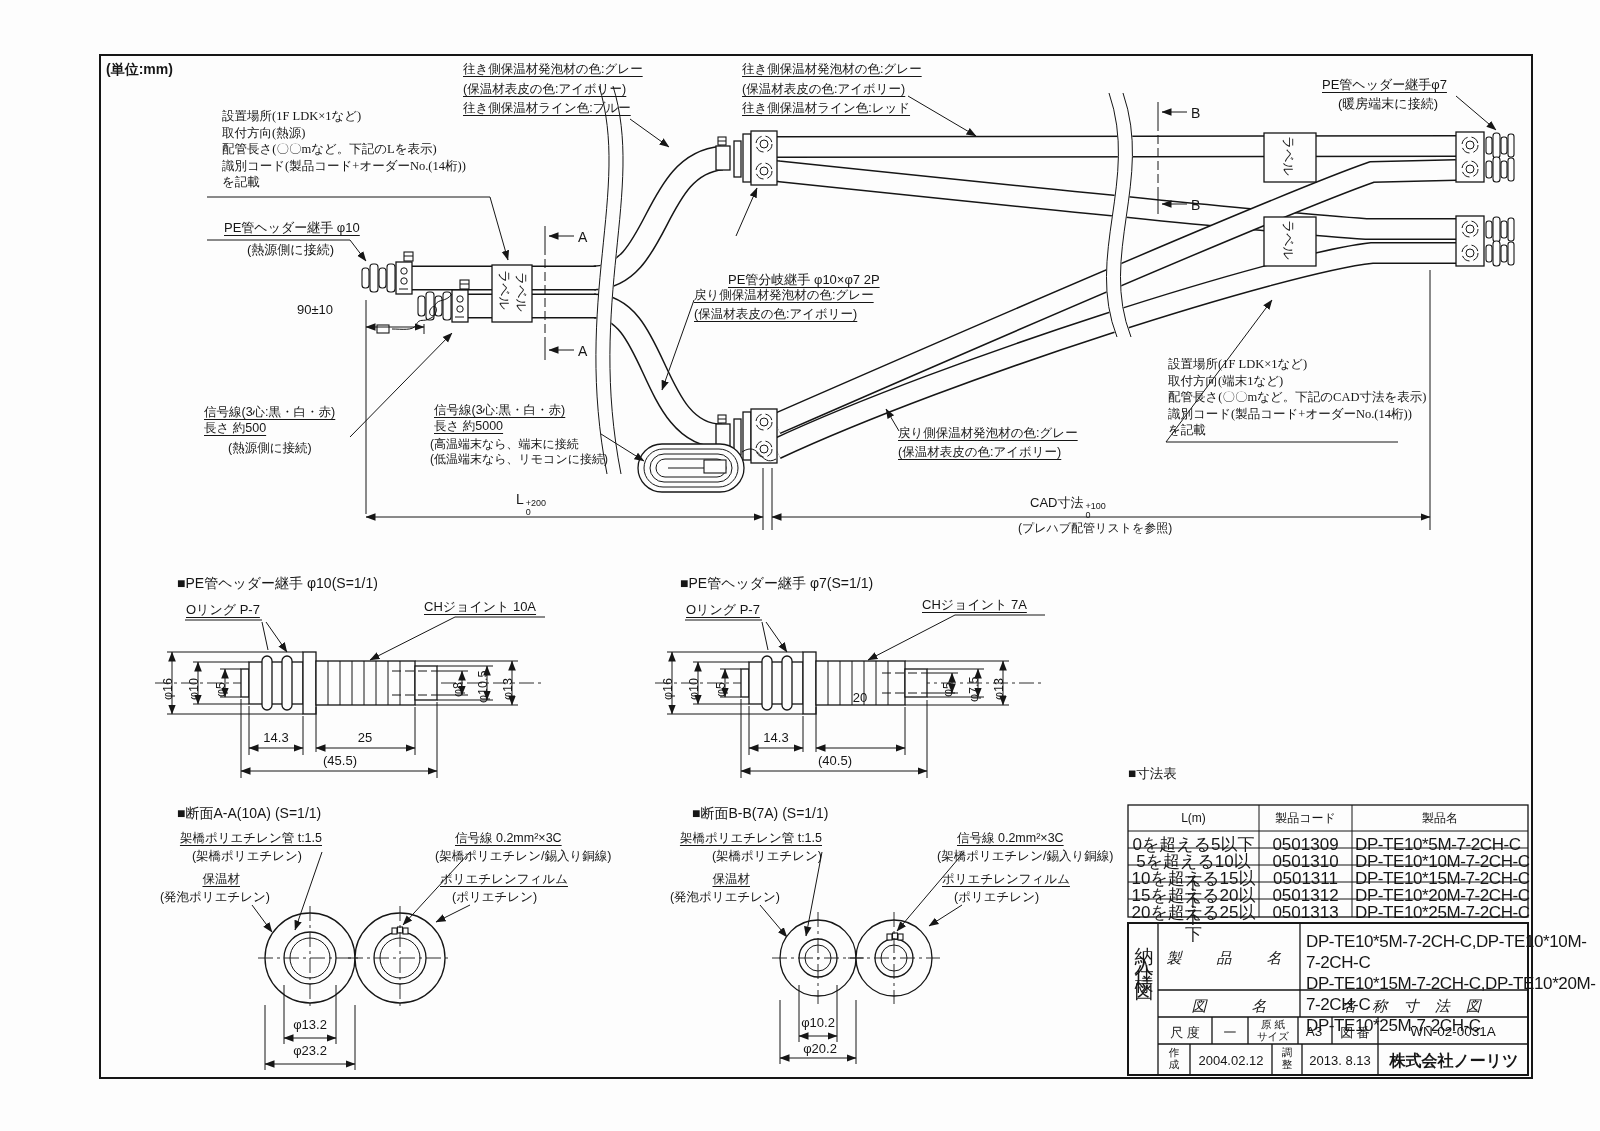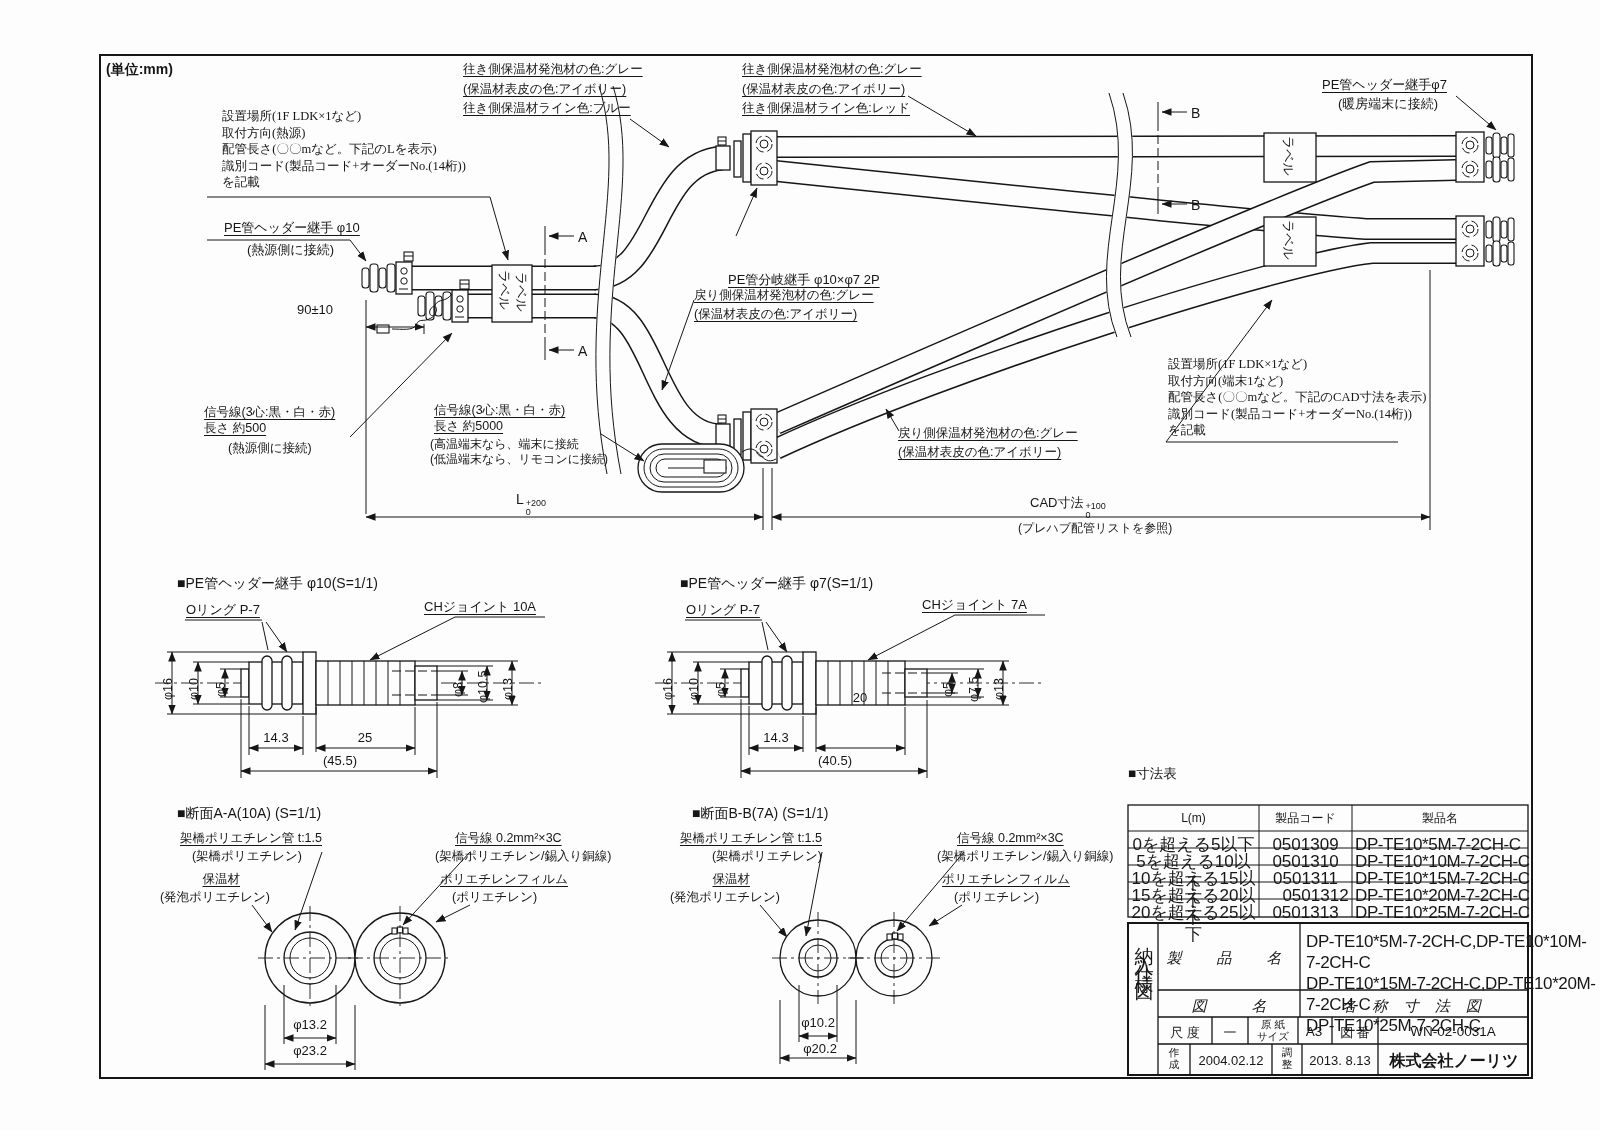--- a/index.html
+++ b/index.html
@@ -461,21 +461,21 @@
 <div class="t fs115 ctr" style="left:1128px;top:834px;width:131px;">0を超える5以下</div>
 <div class="t fs115 ctr" style="left:1259px;top:834px;width:93px;">0501309</div>
 <div class="t fs115 cond" style="left:1355px;top:834px;">DP-TE10*5M-7-2CH-C</div>
 <div class="t fs115 ctr" style="left:1128px;top:851px;width:131px;">5を超える10以下</div>
 <div class="t fs115 ctr" style="left:1259px;top:851px;width:93px;">0501310</div>
 <div class="t fs115 cond" style="left:1355px;top:851px;">DP-TE10*10M-7-2CH-C</div>
 <div class="t fs115 ctr" style="left:1128px;top:868px;width:131px;">10を超える15以下</div>
 <div class="t fs115 ctr" style="left:1259px;top:868px;width:93px;">0501311</div>
 <div class="t fs115 cond" style="left:1355px;top:868px;">DP-TE10*15M-7-2CH-C</div>
 <div class="t fs115 ctr" style="left:1128px;top:885px;width:131px;">15を超える20以下</div>
-<div class="t fs115 ctr" style="left:1259px;top:885px;width:93px;padding-left:10px;">0501312</div>
+<div class="t fs115 ctr" style="left:1259px;top:885px;width:93px;">0501312</div>
 <div class="t fs115 cond" style="left:1355px;top:885px;">DP-TE10*20M-7-2CH-C</div>
 <div class="t fs115 ctr" style="left:1128px;top:902px;width:131px;">20を超える25以下</div>
 <div class="t fs115 ctr" style="left:1259px;top:902px;width:93px;">0501313</div>
 <div class="t fs115 cond" style="left:1355px;top:902px;">DP-TE10*25M-7-2CH-C</div>
 
 <div class="t vert" style="left:1132px;top:932px;height:136px;">納入仕様図</div>
 <div class="t ctr fs15 ls10" style="left:1158px;top:948px;width:142px;">製　品　名</div>
 <div class="t fs115 cond" style="left:1306px;top:931px;line-height:21px;">DP-TE10*5M-7-2CH-C,DP-TE10*10M-7-2CH-C
 DP-TE10*15M-7-2CH-C,DP-TE10*20M-7-2CH-C
 DP-TE10*25M-7-2CH-C</div>

